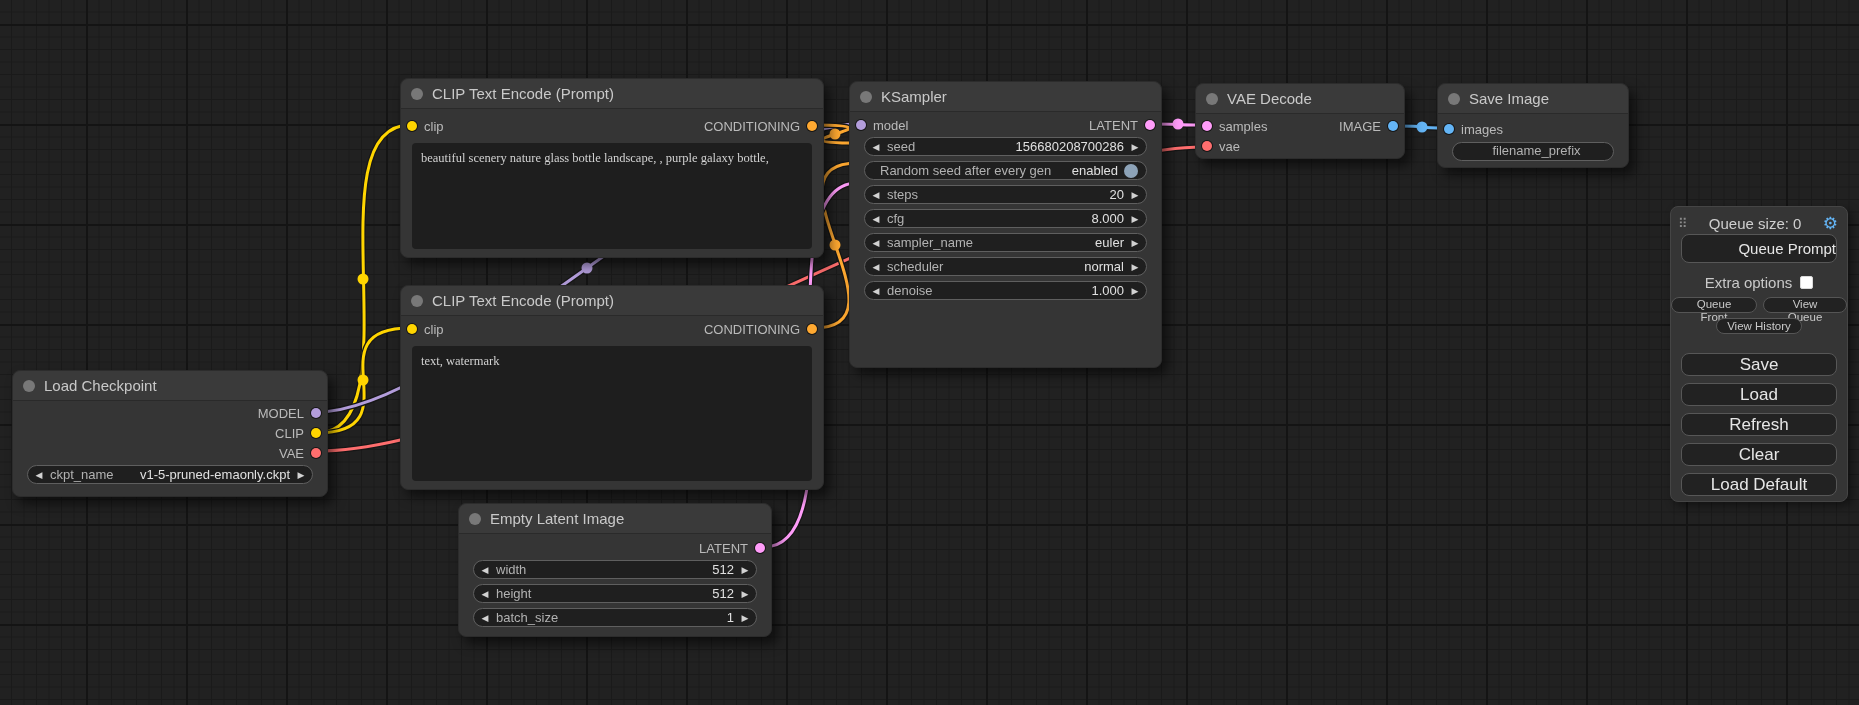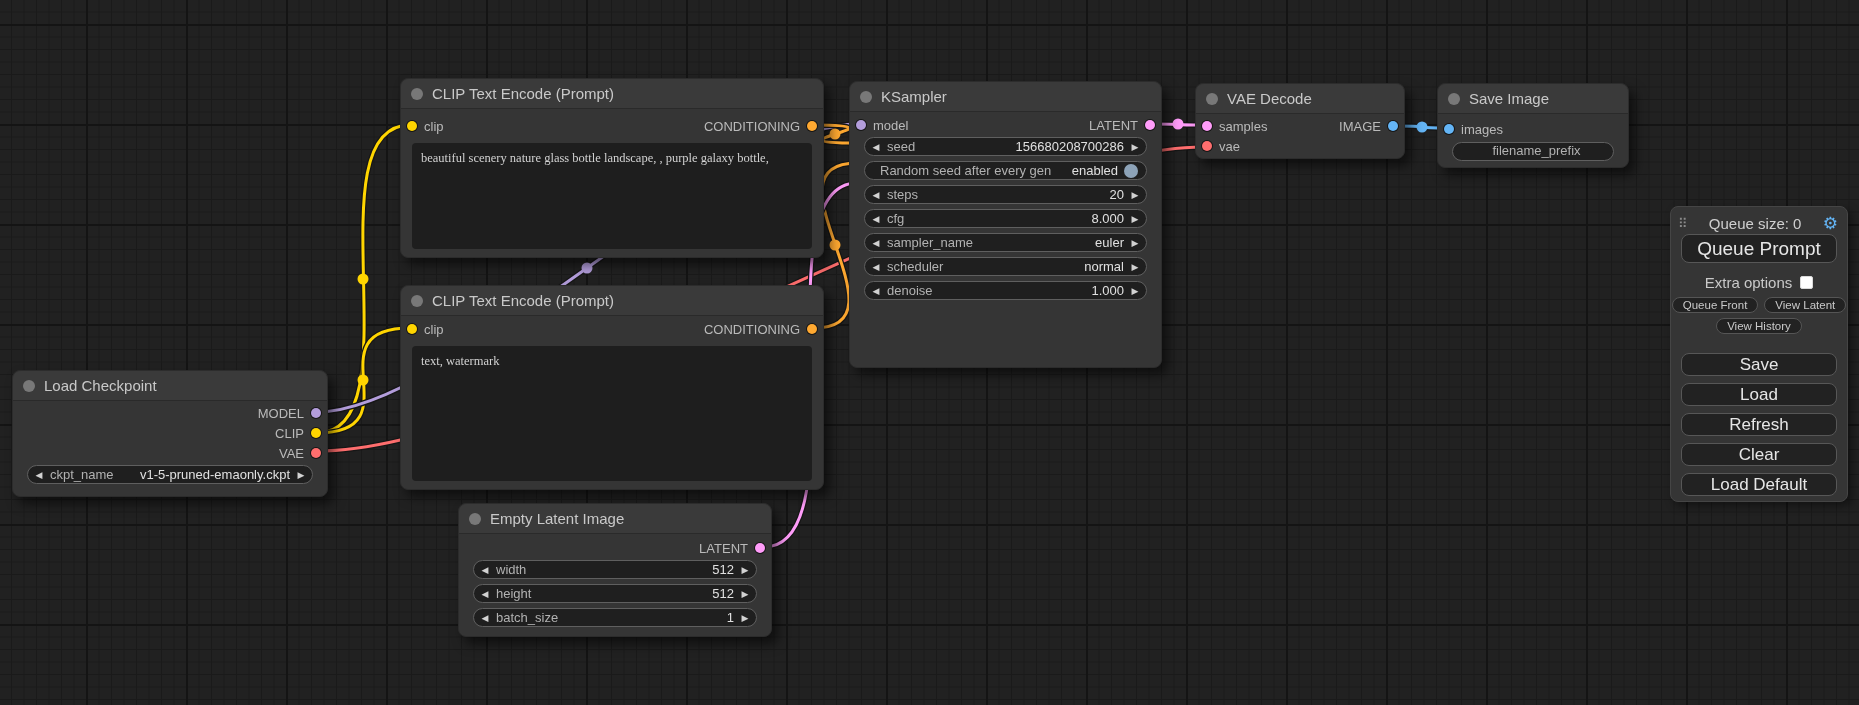--- a/index.html
+++ b/index.html
@@ -64,21 +64,21 @@
   .qtop { height:27px; display:flex; align-items:center; padding:5px 9px 0 7px; }
   .qhandle { color:#8a8a8a; font-size:13px; cursor:grab; }
   .qtitle { flex:1; text-align:center; font-size:15px; color:#cfcfcf; }
   .qgear { font-size:17px; line-height:17px; cursor:pointer; }
   button { font-family:"Liberation Sans", sans-serif; cursor:pointer; }
   .qbtn-big {
     display:block; width:calc(100% - 20px); margin:0 auto 7px; height:23px;
     background:#222; border:1px solid #575757; border-radius:8px;
     color:#e6e6e6; font-size:17px; line-height:19px; text-align:center;
   }
-  .qbtn-prompt { height:29px; font-size:19px; line-height:25px; margin-bottom:9px; }
+  .qbtn-prompt { height:29px; font-size:15px; line-height:25px; margin-bottom:9px;text-align:right; }
   .qextra { display:flex; align-items:center; justify-content:center; gap:8px; height:20px; margin-bottom:5px; font-size:15px; color:#c9c9c9; }
   .qcheck { width:13px; height:13px; background:#ffffff; border:1px solid #d9d9d9; border-radius:2px; cursor:pointer; }
   .qsmallrow { display:flex; justify-content:center; gap:6px; margin-bottom:5px; }
   .qbtn-sm {
     height:16px; padding:0 10px; background:#222; border:1px solid #555;
     border-radius:8px; color:#c9c9c9; font-size:11.5px; line-height:13px;
   }
   .qgap { height:14px; }
 </style>
 </head>
@@ -316,21 +316,21 @@
       <span class="qtitle">Queue size: 0</span>
       <span class="qgear" color="#64B5F6" style="color: rgb(100, 181, 246);">⚙</span>
     </div>
     <button class="qbtn-big qbtn-prompt">Queue Prompt</button>
     <div class="qextra">
       <span>Extra options</span>
       <span class="qcheck"></span>
     </div>
     <div class="qsmallrow">
       <button class="qbtn-sm">Queue Front</button>
-      <button class="qbtn-sm">View Latent</button>
+      <button class="qbtn-sm">View Queue</button>
     </div>
     <div class="qsmallrow">
       <button class="qbtn-sm">View History</button>
     </div>
     <div class="qgap"></div>
     <button class="qbtn-big">Save</button>
     <button class="qbtn-big">Load</button>
     <button class="qbtn-big">Refresh</button>
     <button class="qbtn-big">Clear</button>
     <button class="qbtn-big">Load Default</button>

